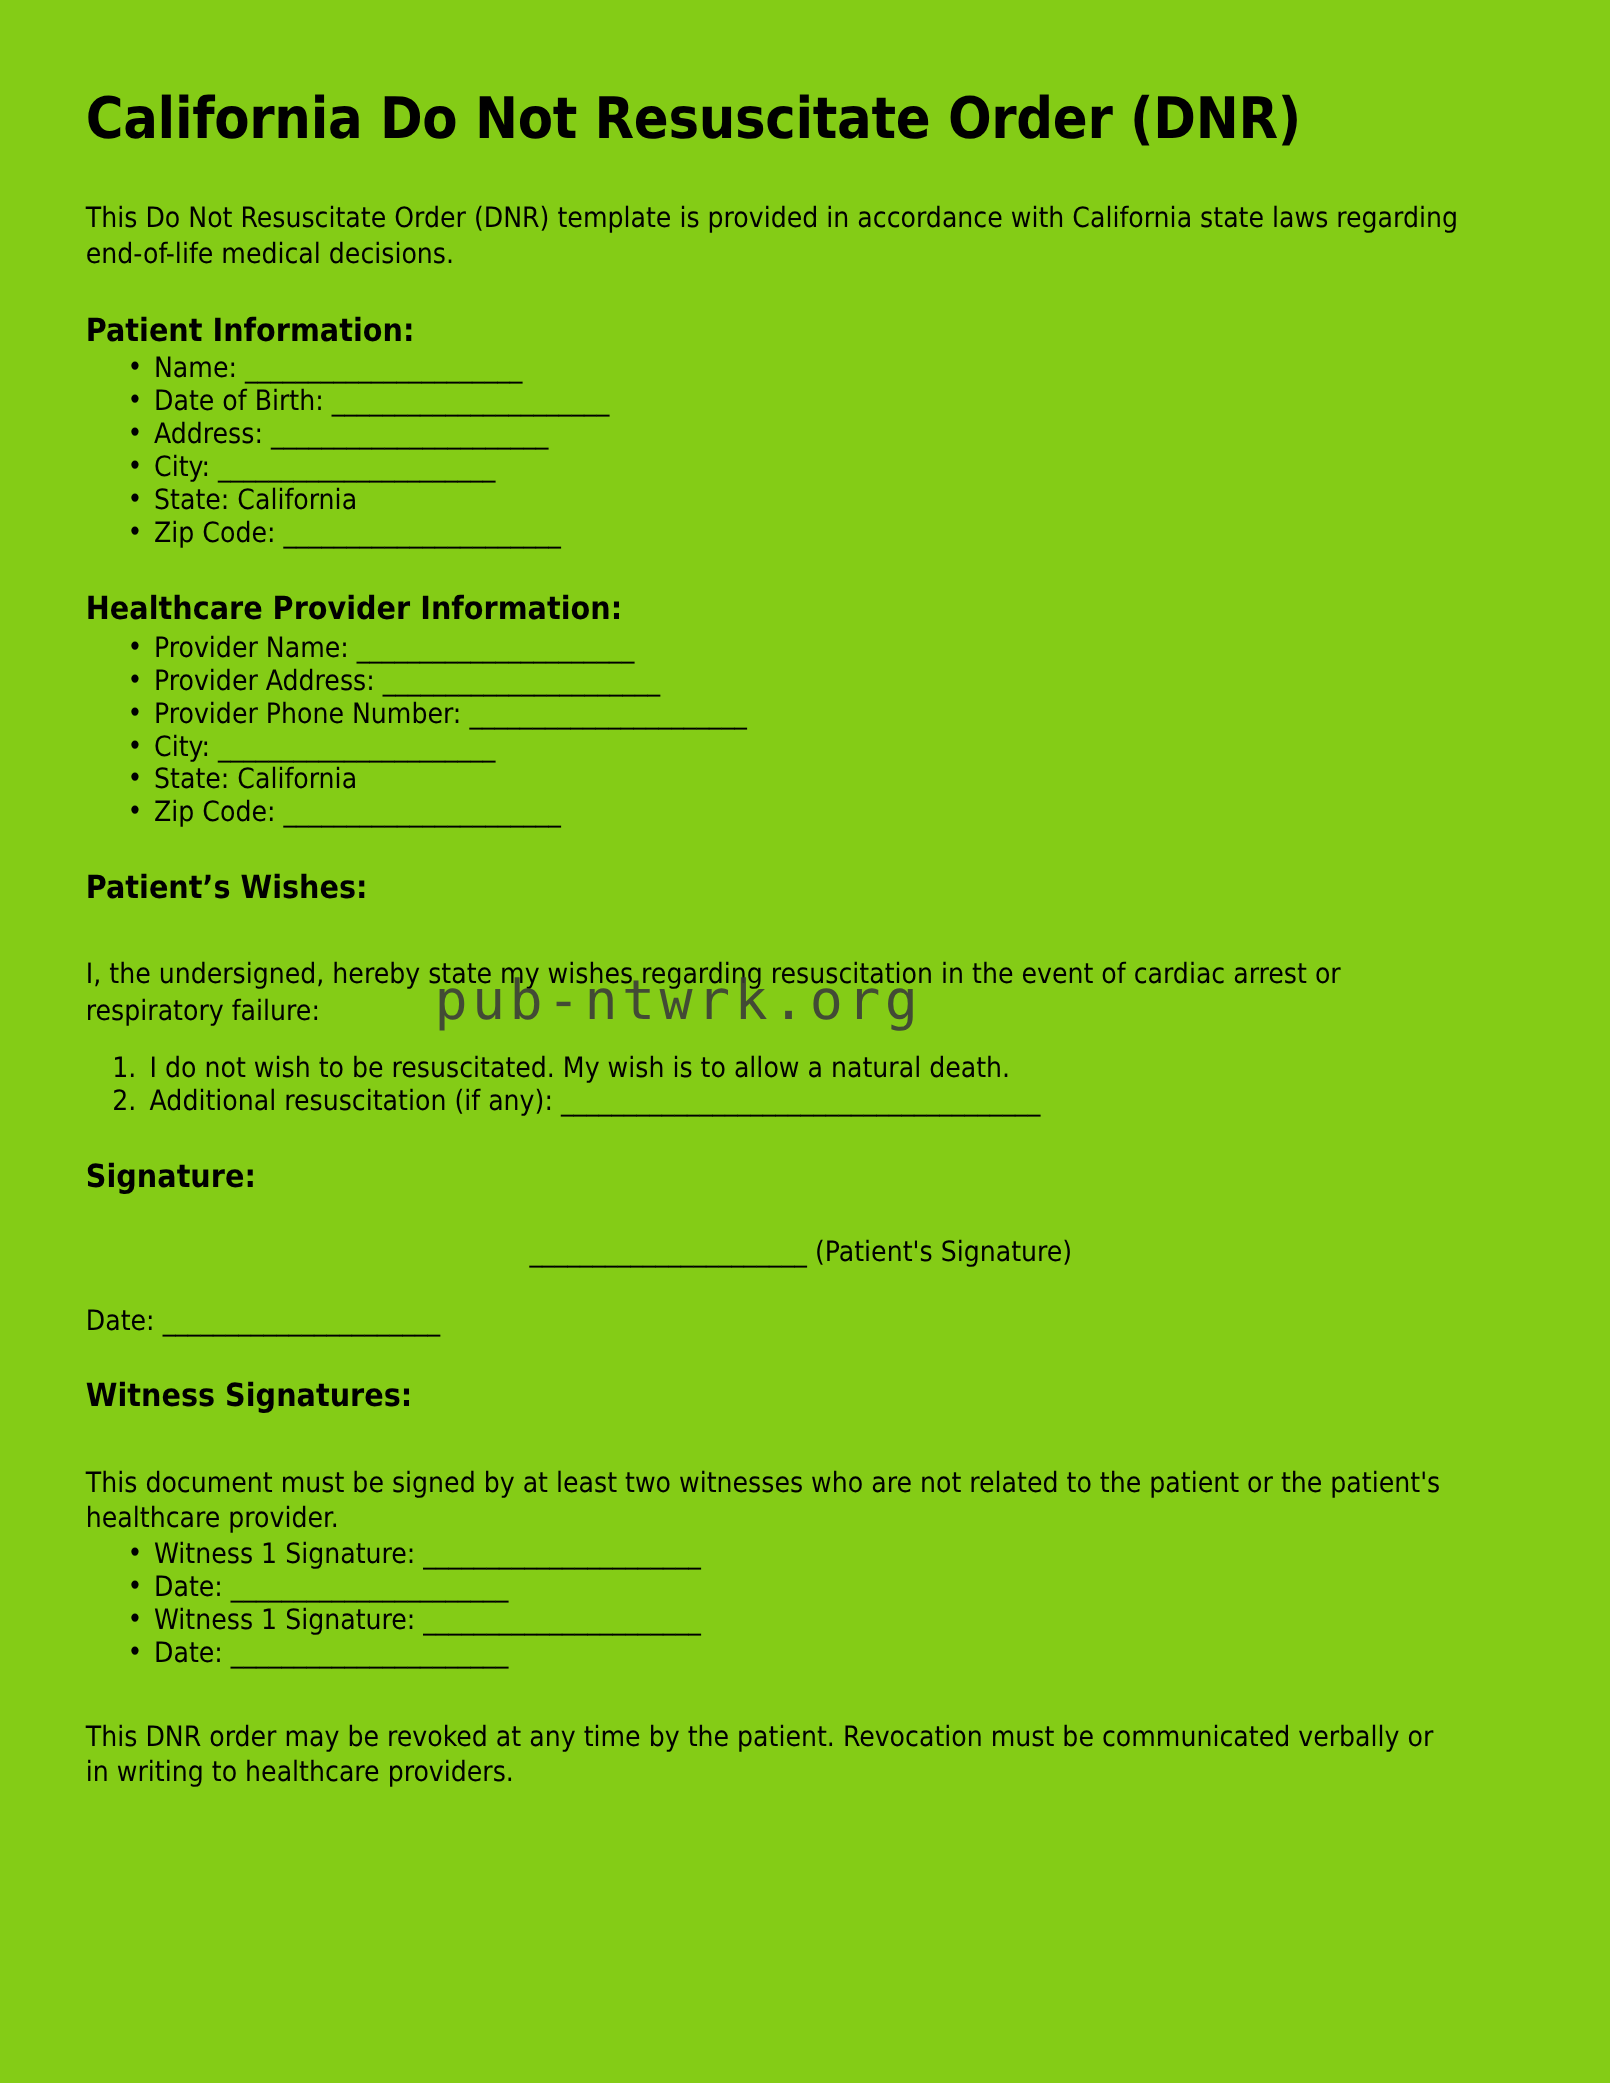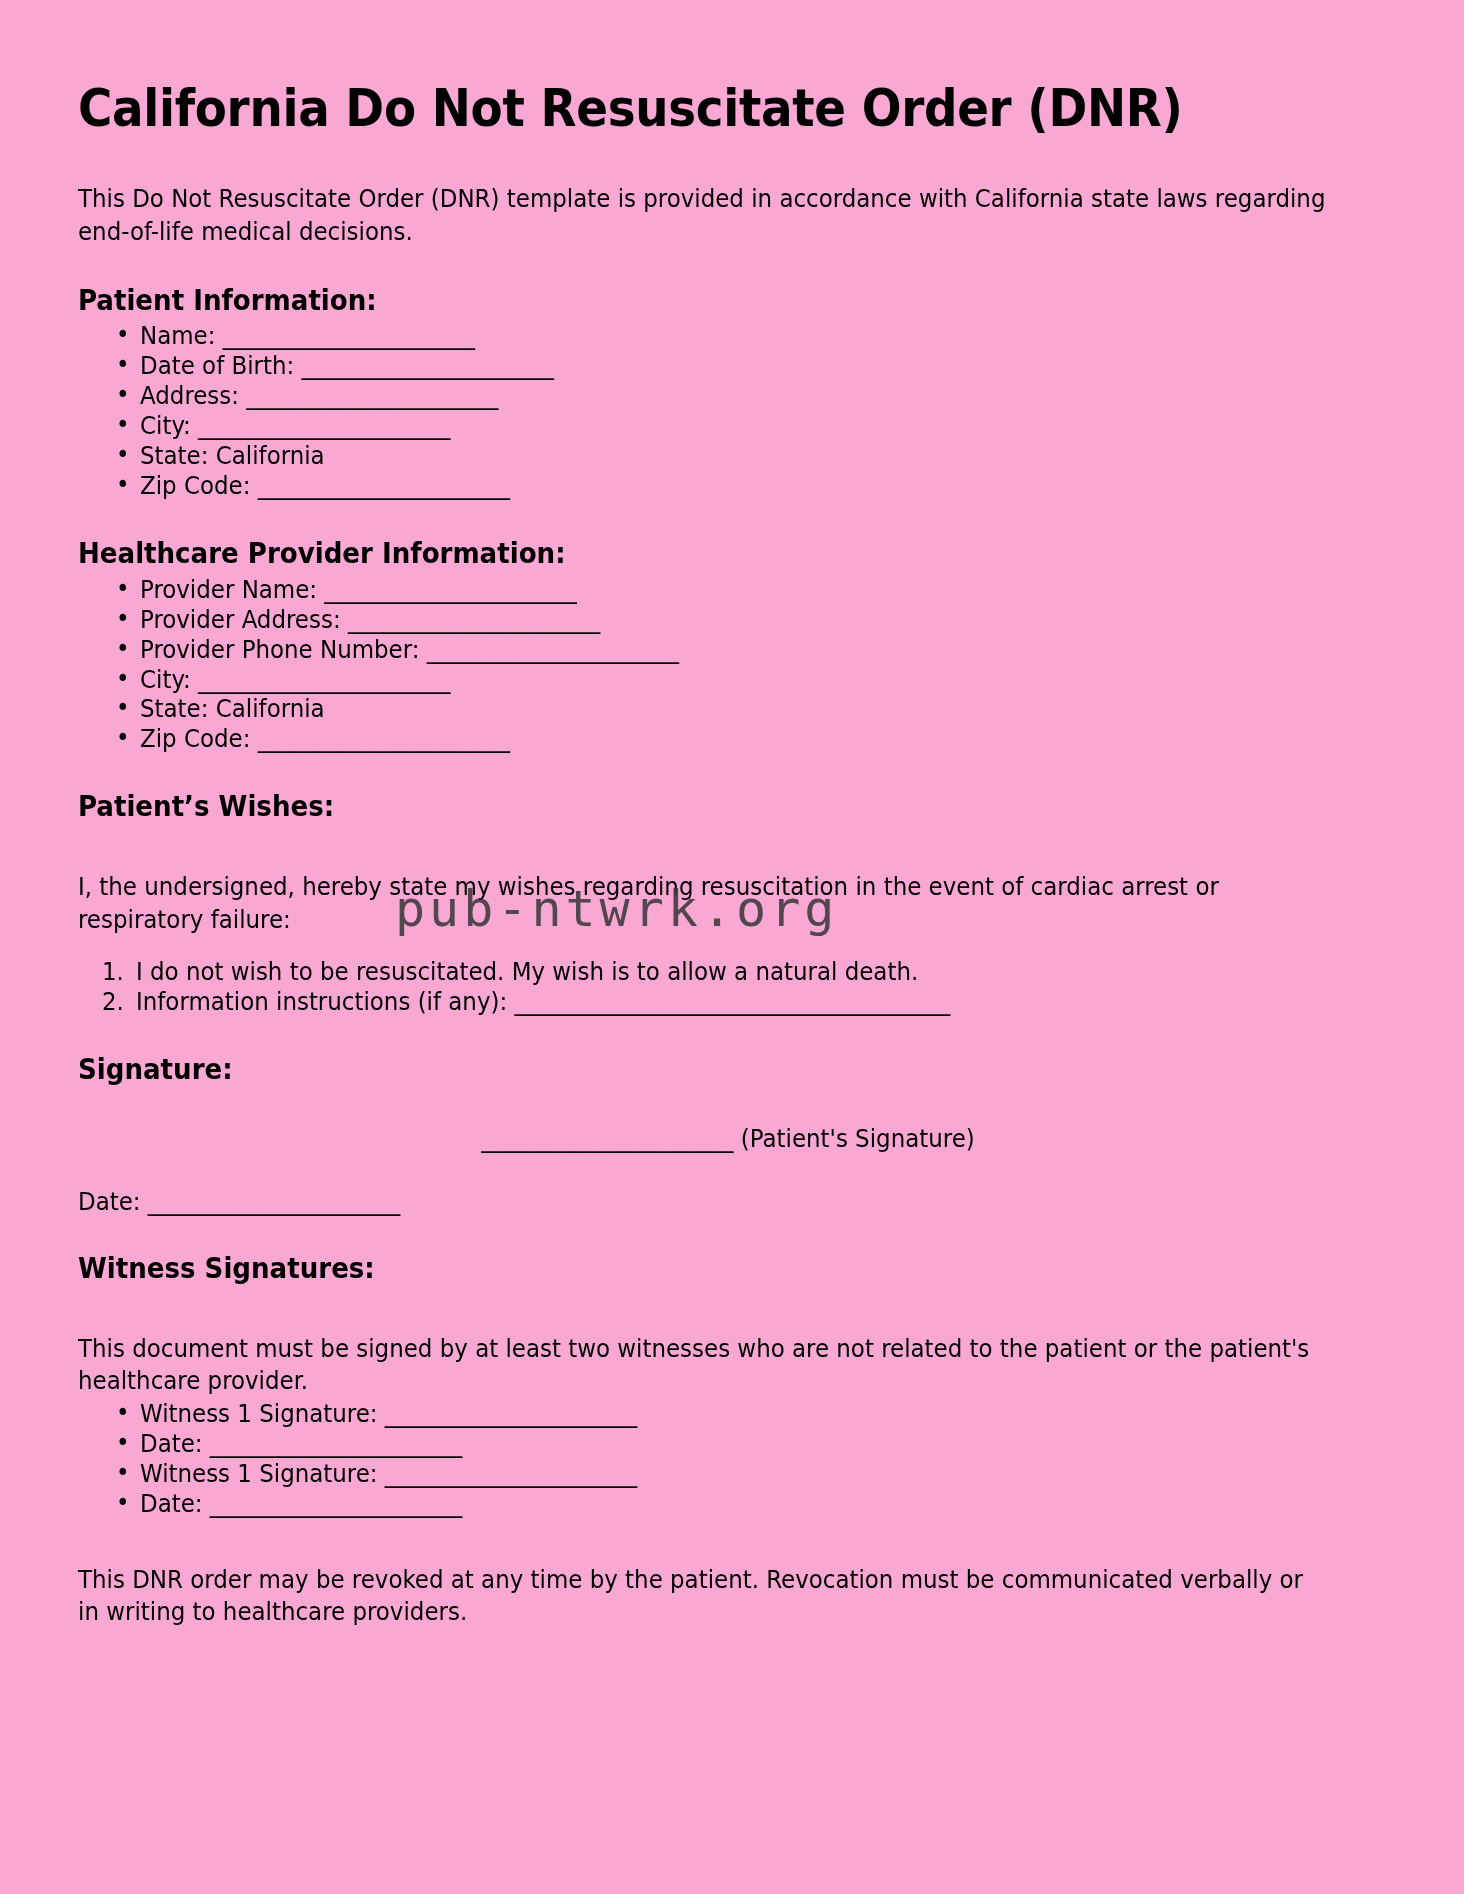--- a/index.html
+++ b/index.html
@@ -16,21 +16,21 @@
     font-stretch: condensed;
     color: #000000;
     -webkit-font-smoothing: antialiased;
   }
   .page {
     position: absolute;
     left: 0;
     top: 0;
     width: 1464px;
     height: 1894px;
-    background: #f9a8d4;
+    background: #84cc16;
   }
   .content {
     position: absolute;
     left: 78px;
     top: 78px;
     width: 1300px;
   }
 
   h1.doc-title {
     font-size: 52px;
@@ -144,21 +144,21 @@
       <li>Provider Phone Number: ______________________</li>
       <li>City: ______________________</li>
       <li>State: California</li>
       <li>Zip Code: ______________________</li>
     </ul>
 
     <h2 class="section-head">Patient’s Wishes:</h2>
     <p class="para">I, the undersigned, hereby state my wishes regarding resuscitation in the event of cardiac arrest or respiratory failure:</p>
     <ol class="numbers">
       <li>I do not wish to be resuscitated. My wish is to allow a natural death.</li>
-      <li>Information instructions (if any): ______________________________________</li>
+      <li>Additional resuscitation (if any): ______________________________________</li>
     </ol>
 
     <h2 class="section-head">Signature:</h2>
     <div class="sig-line">______________________ (Patient's Signature)</div>
     <div class="date-line">Date: ______________________</div>
 
     <h2 class="section-head">Witness Signatures:</h2>
     <p class="para">This document must be signed by at least two witnesses who are not related to the patient or the patient's healthcare provider.</p>
     <ul class="bullets">
       <li>Witness 1 Signature: ______________________</li>

